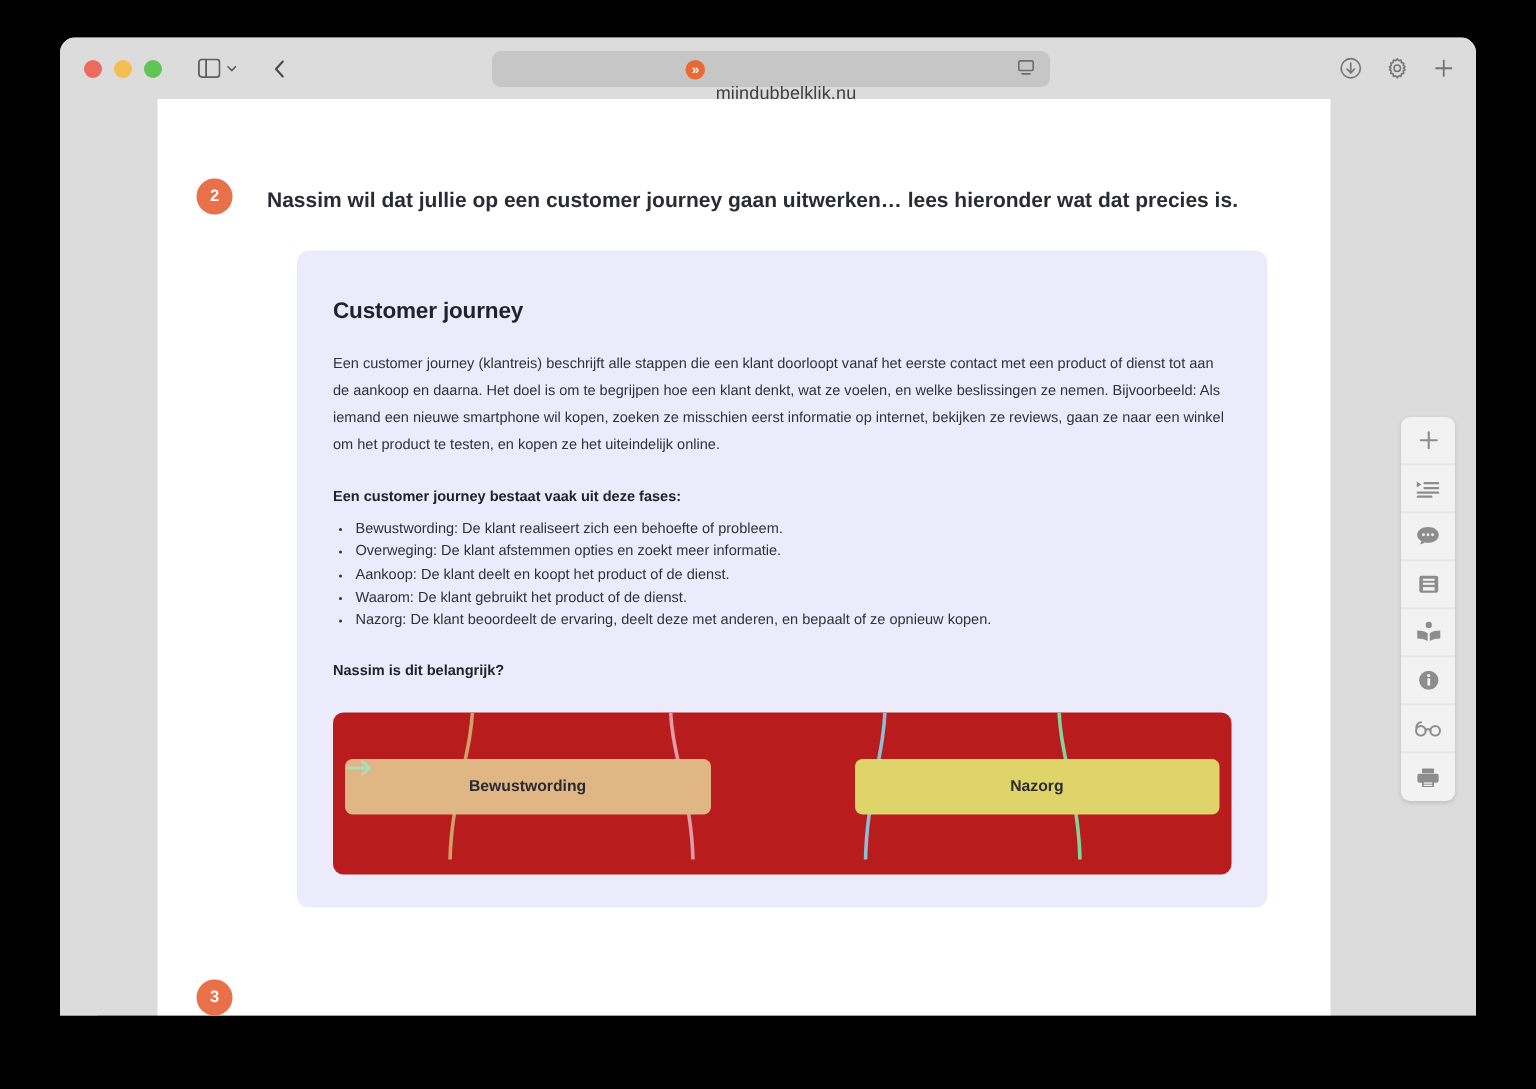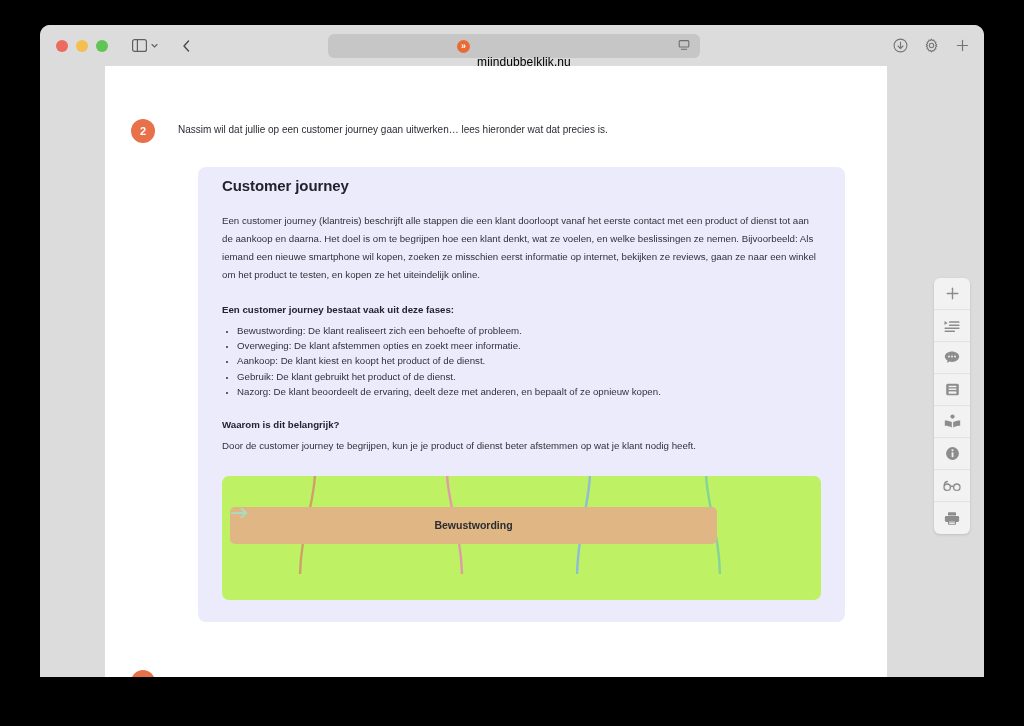--- a/index.html
+++ b/index.html
@@ -71,21 +71,21 @@
   }
   #site-favicon {
     width: 13px; height: 13px;
     border-radius: 50%;
     background: #ea6a35;
     display: flex; align-items: center; justify-content: center;
     color: #fff; font-size: 9px; font-weight: bold;
   }
   #address-text {
     font-size: 12px;
-    color: #000000;
+    color: #404040;
     letter-spacing: 0.1px;
     margin-top: 32px;
   }
   #reader-mode-icon {
     position: absolute;
     right: 10px;
     top: 5px;
   }
 
   #titlebar-right {
@@ -143,35 +143,35 @@
     color: #ffffff;
     font-size: 11px;
     font-weight: 700;
     display: flex;
     align-items: center;
     justify-content: center;
     margin-top: -4px;
   }
   .step-text {
     margin-left: 23px;
-    font-size: 10px;
-    font-weight: 400;
+    font-size: 14px;
+    font-weight: 700;
     color: #2b2b33;
     line-height: 1.45;
   }
 
   #step-2-row { margin-top: 57px; }
   #step-3-row { margin-top: 0; }
 
   
   #journey-card {
     margin: 24px 42px 0 93px;
     background: #ecebfb;
     border-radius: 8px;
-    padding: 10px 24px 22px 24px;
+    padding: 32px 24px 22px 24px;
   }
 
   #journey-card-title {
     font-size: 15px;
     font-weight: 700;
     color: #23232e;
     letter-spacing: -0.1px;
   }
 
   #journey-intro {
@@ -203,23 +203,23 @@
   #why-body {
     margin-top: 8px;
     font-size: 9.7px;
     line-height: 1.6;
     color: #31313c;
   }
 
   
   #journey-diagram {
     margin-top: 22px;
-    background: #bef264;
+    background: #b91c1c;
     border-radius: 7px;
-    height: 124px;
+    height: 108px;
     position: relative;
     overflow: hidden;
   }
   #journey-diagram svg { position: absolute; left: 0; top: 0; }
 
   .phase-strip {
     position: absolute;
     left: 8px; right: 8px;
     top: 31px;
     display: flex;
@@ -347,27 +347,26 @@
         </div>
 
         <div id="journey-card">
           <div id="journey-card-title">Customer journey</div>
           <p id="journey-intro">Een customer journey (klantreis) beschrijft alle stappen die een klant doorloopt vanaf het eerste contact met een product of dienst tot aan de aankoop en daarna. Het doel is om te begrijpen hoe een klant denkt, wat ze voelen, en welke beslissingen ze nemen. Bijvoorbeeld: Als iemand een nieuwe smartphone wil kopen, zoeken ze misschien eerst informatie op internet, bekijken ze reviews, gaan ze naar een winkel om het product te testen, en kopen ze het uiteindelijk online.</p>
 
           <div class="card-subhead">Een customer journey bestaat vaak uit deze fases:</div>
           <ul id="phases-list">
             <li>Bewustwording: De klant realiseert zich een behoefte of probleem.</li>
             <li>Overweging: De klant afstemmen opties en zoekt meer informatie.</li>
-            <li>Aankoop: De klant kiest en koopt het product of de dienst.</li>
-            <li>Gebruik: De klant gebruikt het product of de dienst.</li>
+            <li>Aankoop: De klant deelt en koopt het product of de dienst.</li>
+            <li>Waarom: De klant gebruikt het product of de dienst.</li>
             <li>Nazorg: De klant beoordeelt de ervaring, deelt deze met anderen, en bepaalt of ze opnieuw kopen.</li>
           </ul>
 
-          <div class="card-subhead">Waarom is dit belangrijk?</div>
-          <p id="why-body">Door de customer journey te begrijpen, kun je je product of dienst beter afstemmen op wat je klant nodig heeft.</p>
+          <div class="card-subhead">Nassim is dit belangrijk?</div>
 
           <div id="journey-diagram">
             <svg id="diagram-lines" width="690" height="98" viewBox="0 0 690 98" fill="none">
               <path d="M93 -4 C 93 26, 78 58, 78 102" stroke="#cfa168" stroke-width="2.4" stroke-linecap="round"></path>
               <path d="M225 -4 C 225 26, 240 58, 240 102" stroke="#e09aa8" stroke-width="2.4" stroke-linecap="round"></path>
               <path d="M368 -4 C 368 26, 355 58, 355 102" stroke="#8fbcd6" stroke-width="2.4" stroke-linecap="round"></path>
               <path d="M484 -4 C 484 26, 498 58, 498 102" stroke="#84d39a" stroke-width="2.4" stroke-linecap="round"></path>
               <path d="M618 -4 C 618 26, 604 58, 604 102" stroke="#d2c648" stroke-width="2.4" stroke-linecap="round"></path>
             </svg>
 
@@ -390,20 +389,21 @@
                   <line x1="2" y1="6" x2="16" y2="6"></line>
                   <polyline points="11.5,1.8 16.5,6 11.5,10.2"></polyline>
                 </svg>
               </div>
               <div class="phase-arrow">
                 <svg width="20" height="12" viewBox="0 0 20 12" fill="none" stroke="#a8e0b4" stroke-width="1.6" stroke-linecap="round" stroke-linejoin="round">
                   <line x1="2" y1="6" x2="16" y2="6"></line>
                   <polyline points="11.5,1.8 16.5,6 11.5,10.2"></polyline>
                 </svg>
               </div>
+              <div class="phase-box" style="background:#ded469">Nazorg</div>
             </div>
           </div>
         </div>
 
         <div id="section-3">
           <div id="step-3-row" class="step-row">
             <div class="step-badge">3</div>
           </div>
 
         </div>

